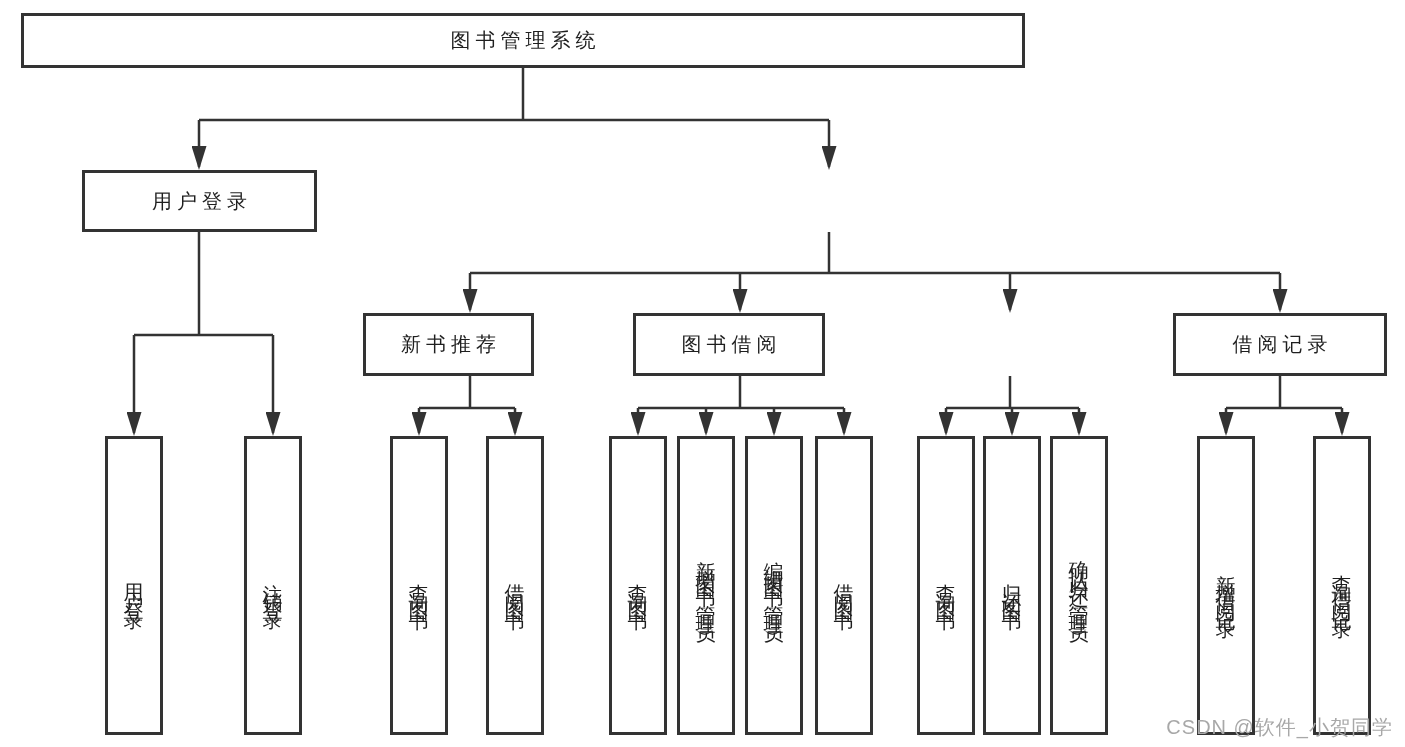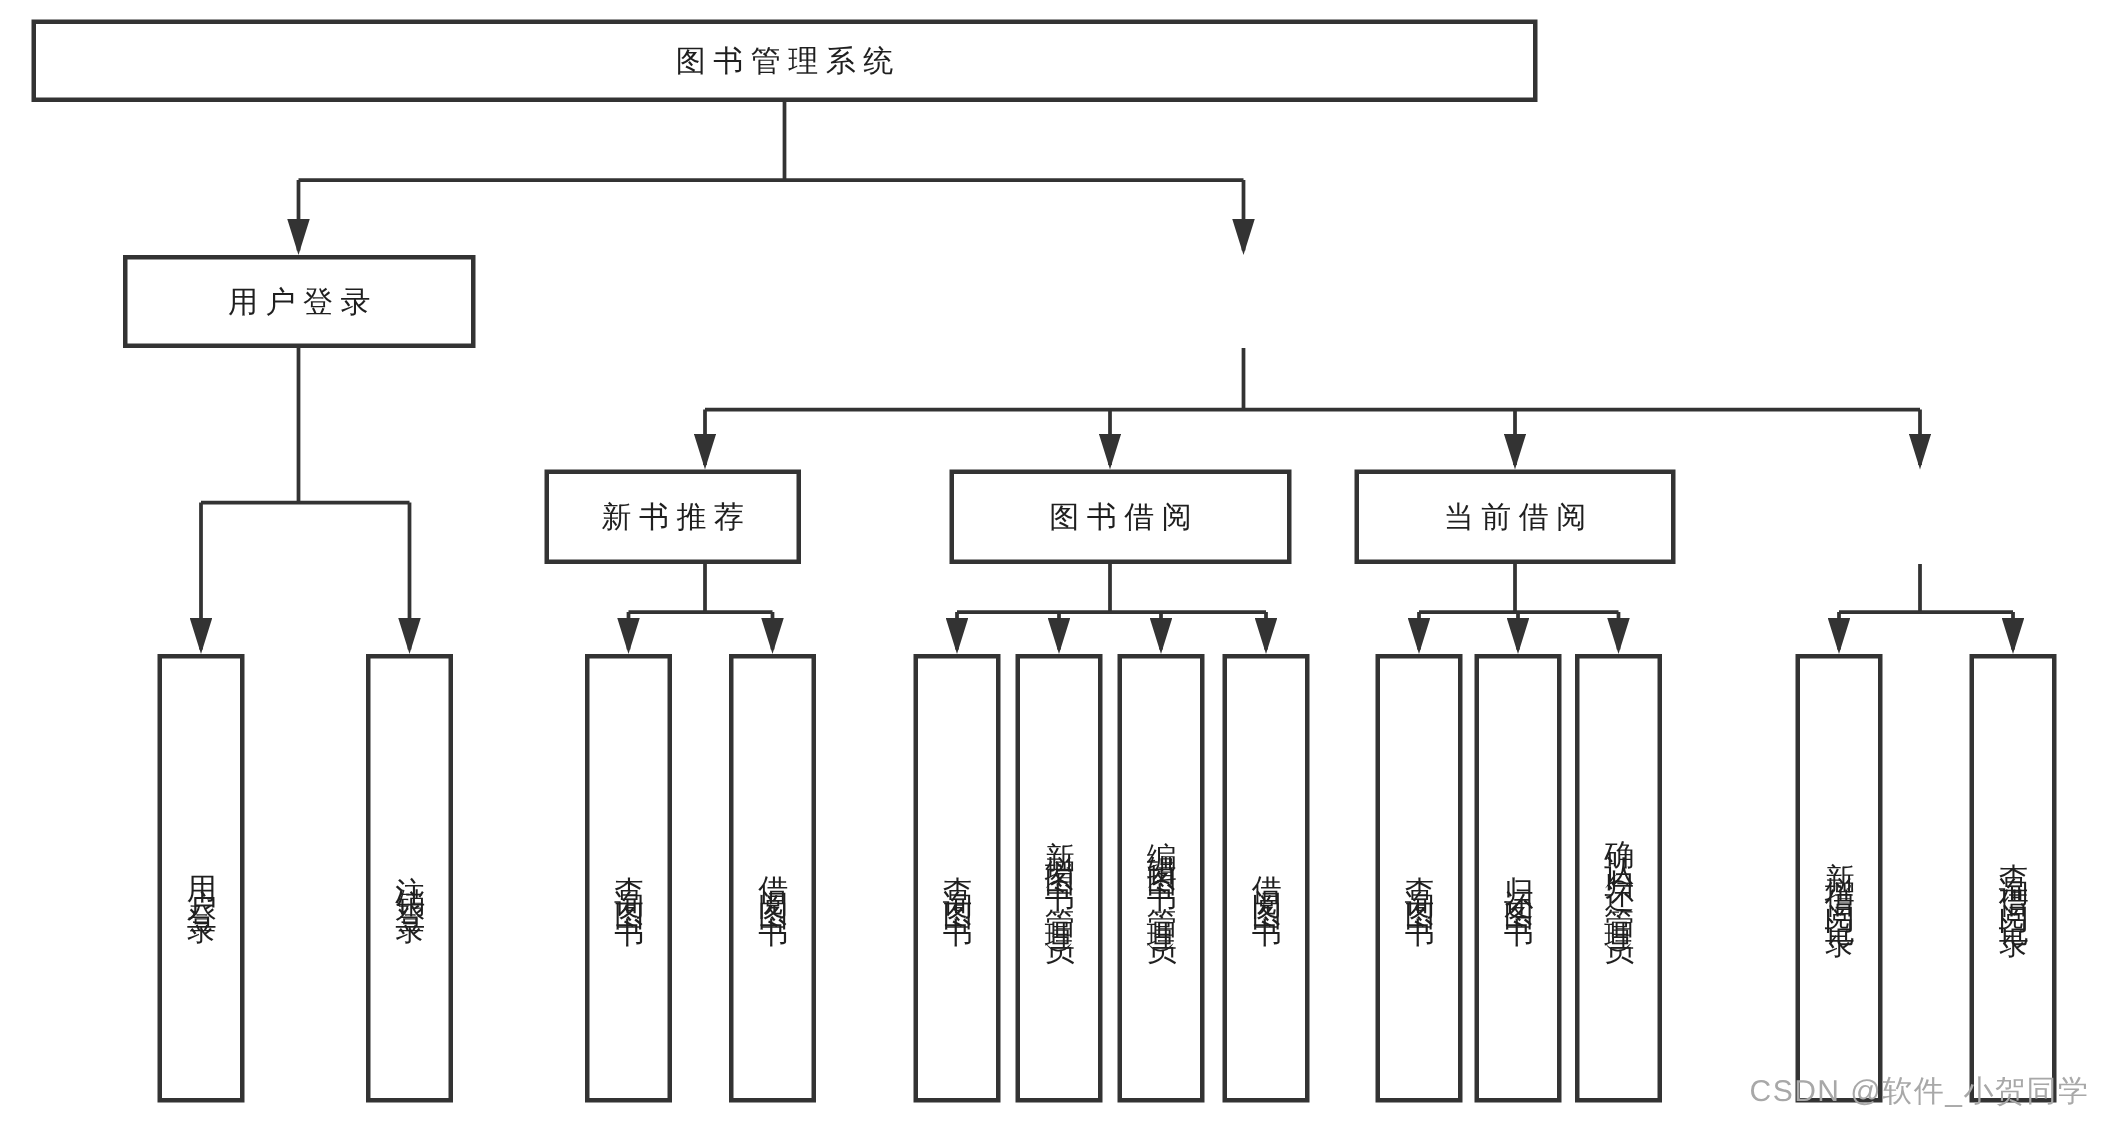--- a/index.html
+++ b/index.html
@@ -129,25 +129,25 @@
     <span class="hlabel">图书管理系统</span>
   </div>
 
   <div class="node" style="left:82px; top:170px; width:235px; height:62px;">
     <span class="hlabel">用户登录</span>
   </div>
 
   <div class="node" style="left:363px; top:313px; width:171px; height:63px;">
     <span class="hlabel">新书推荐</span>
   </div>
-  <div class="node" style="left:633px; top:313px; width:228px; height:63px;">
+  <div class="node" style="left:633px; top:313px; width:192px; height:63px;">
     <span class="hlabel">图书借阅</span>
   </div>
-  <div class="node" style="left:903px; top:313px; width:214px; height:63px;">
-    <span class="hlabel">当前借阅</span>
+  <div class="node" style="left:1173px; top:313px; width:214px; height:63px;">
+    <span class="hlabel">借阅记录</span>
   </div>
 
   <div class="node" style="left:105px; top:436px; width:58px; height:299px;">
     <span class="vlabel">用户登录</span>
   </div>
   <div class="node" style="left:244px; top:436px; width:58px; height:299px;">
     <span class="vlabel">注销登录</span>
   </div>
 
   <div class="node" style="left:390px; top:436px; width:58px; height:299px;">

